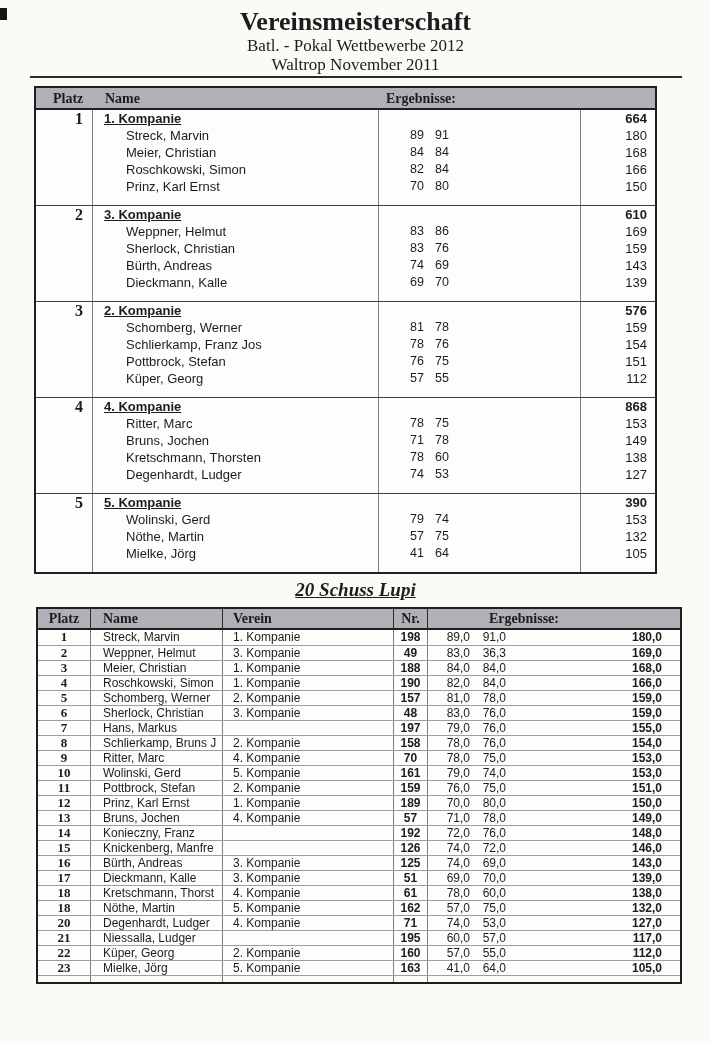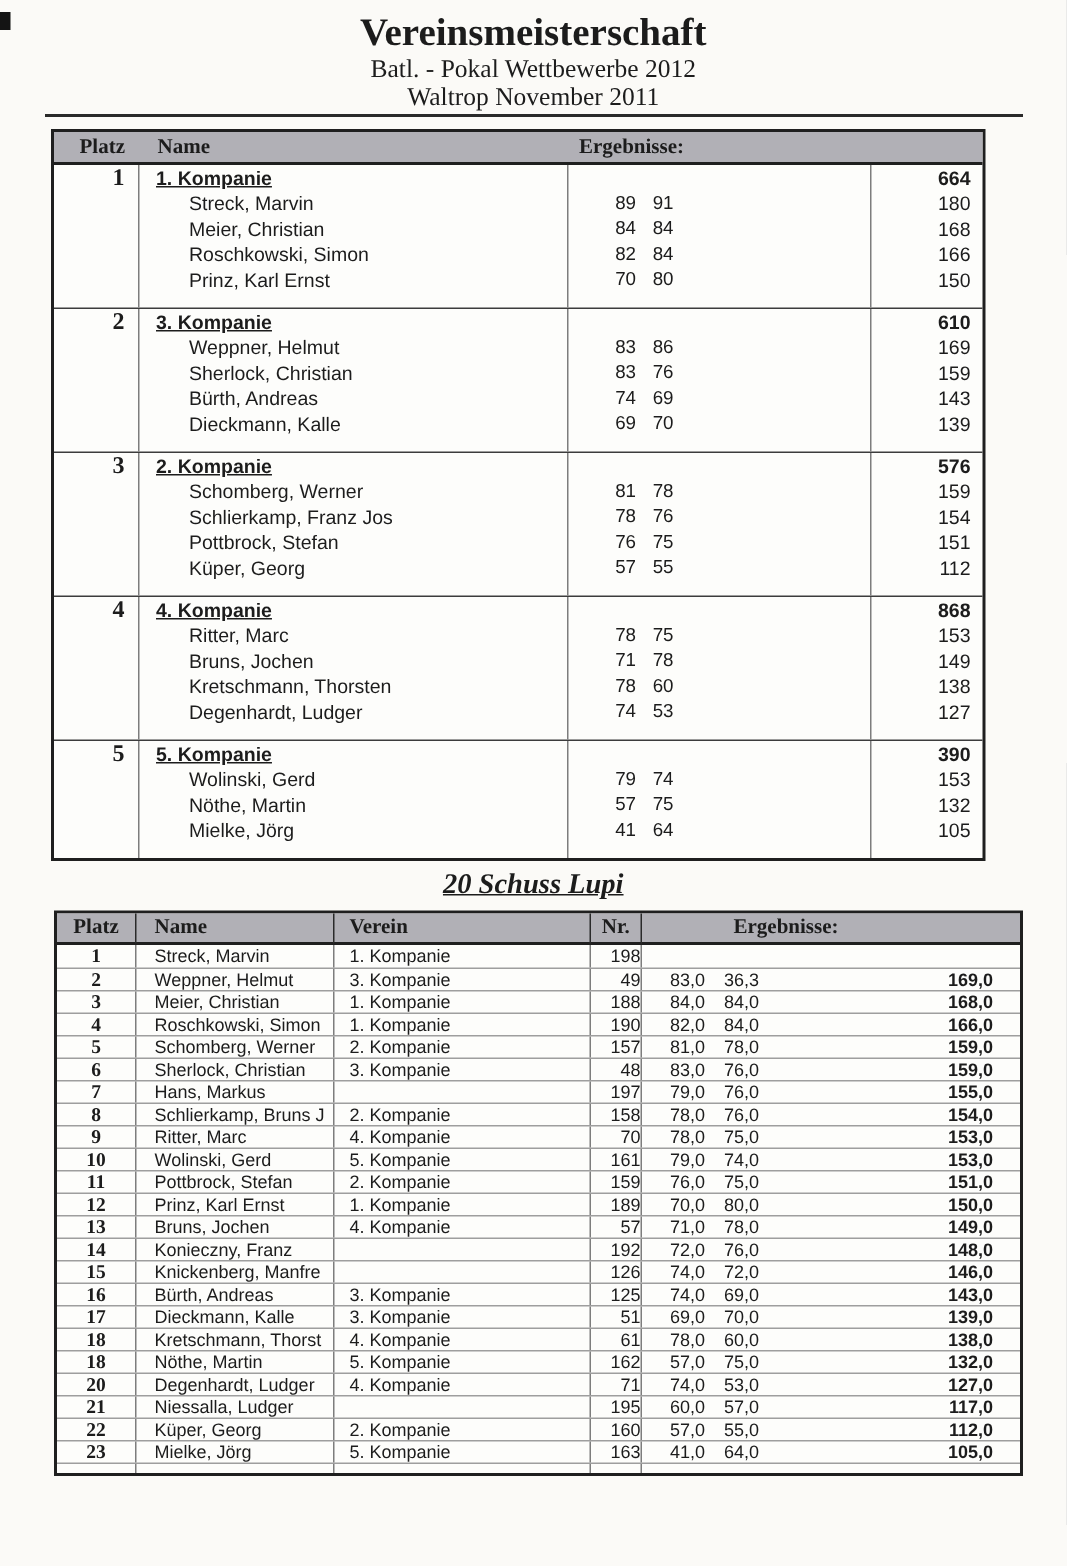--- a/index.html
+++ b/index.html
@@ -64,21 +64,21 @@
   .h2-verein { padding-left:10px; }
   .h2-nr { text-align:center; }
   .h2-erg { text-align:center; padding-right:60px; }
 
   .t2-row { display:grid; grid-template-columns:53px 132px 171px 34px 1fr; height:15px; line-height:14px; font-size:12px; }
   .t2-row + .t2-row { border-top:1px solid #9e9e9e; }
   .t2-row > div { overflow:hidden; white-space:nowrap; }
   .t2-platz { text-align:center; font-family:"Liberation Serif", serif; font-weight:bold; font-size:13px; border-right:1px solid #7d7d7d; }
   .t2-name   { padding-left:12px; border-right:1px solid #7d7d7d; }
   .t2-verein { padding-left:10px; border-right:1px solid #7d7d7d; }
-  .t2-nr     { text-align:right; font-weight:normal; border-right:1px solid #7d7d7d; }
+  .t2-nr     { text-align:center; font-weight:bold; border-right:1px solid #7d7d7d; }
   .t2-erg { display:flex; justify-content:space-between; padding-left:13px; padding-right:18px; }
   .t2-scores { display:flex; gap:7px; }
   .t2-scores .sc { display:inline-block; width:29px; text-align:right; }
   .t2-total { font-weight:bold; }
   .t2-spacer { height:7px; }
 </style>
 </head>
 <body>
 
 <div class="doc">
@@ -285,20 +285,27 @@
       <div class="h2-verein">Verein</div>
       <div class="h2-nr">Nr.</div>
       <div class="h2-erg">Ergebnisse:</div>
     </div>
     <div id="t2-body">
         <div class="t2-row">
     <div class="t2-platz">1</div>
     <div class="t2-name">Streck, Marvin</div>
     <div class="t2-verein">1. Kompanie</div>
     <div class="t2-nr">198</div>
+    <div class="t2-erg">
+      <span class="t2-scores">
+        <span class="sc sc1">89,0</span>
+        <span class="sc sc2">91,0</span>
+      </span>
+      <span class="t2-total">180,0</span>
+    </div>
   </div>
         <div class="t2-row">
     <div class="t2-platz">2</div>
     <div class="t2-name">Weppner, Helmut</div>
     <div class="t2-verein">3. Kompanie</div>
     <div class="t2-nr">49</div>
     <div class="t2-erg">
       <span class="t2-scores">
         <span class="sc sc1">83,0</span>
         <span class="sc sc2">36,3</span>

